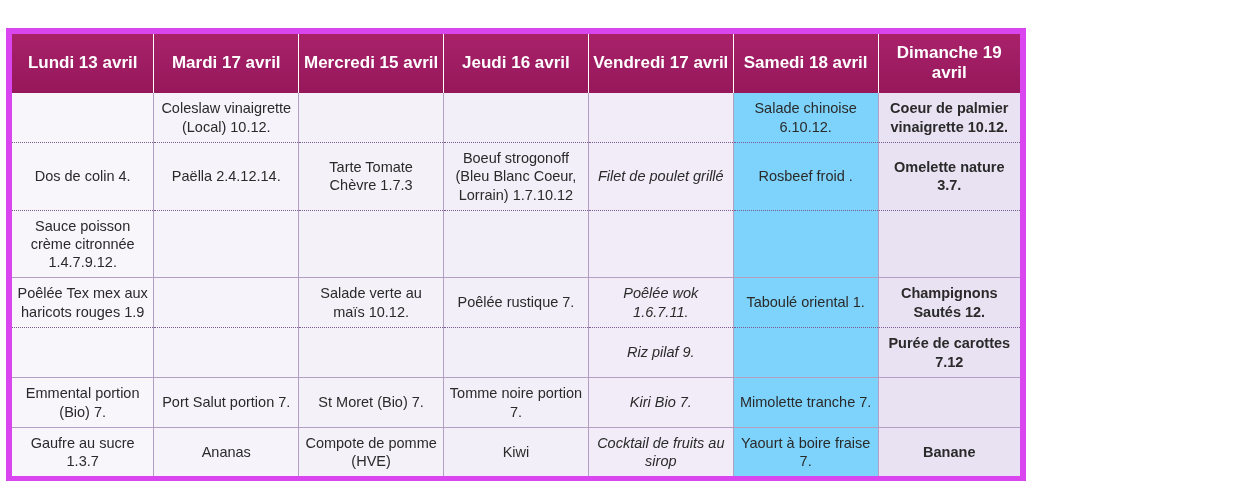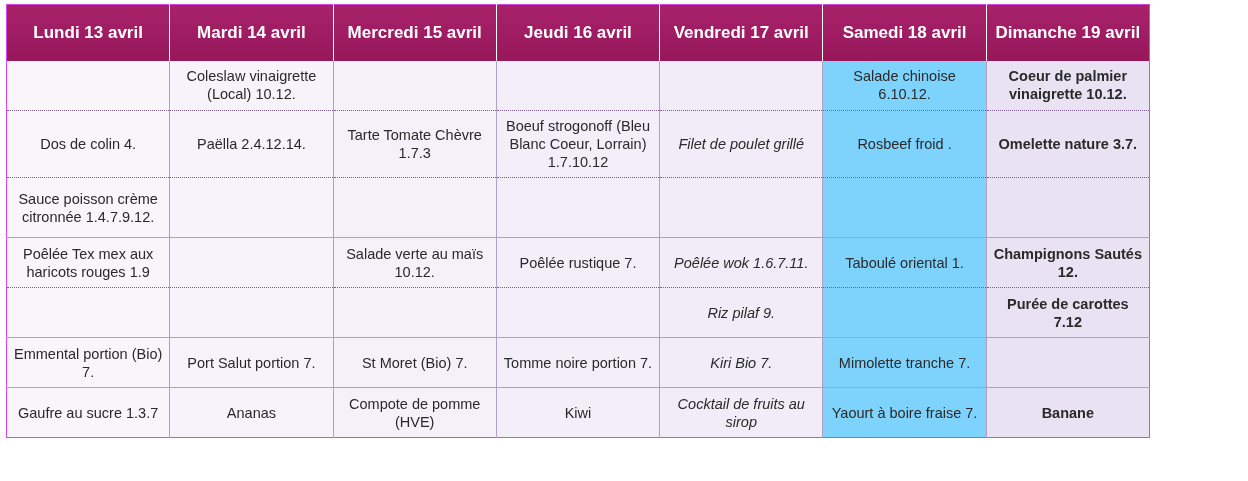--- a/index.html
+++ b/index.html
@@ -15,22 +15,23 @@
     overflow: hidden;
   }
   .menu-wrap {
     width: 1248px;
     height: 481px;
     padding: 4px 6px 6px 6px;
   }
   table.menu-table {
     border-collapse: collapse;
     table-layout: fixed;
-    width: 1144px;
-    border: 1px solid #d946ef;
+    width: 1020px;
+    border: 6px solid #d946ef;
+    margin-top: 24px;
   }
   table.menu-table col { width: 14.2857%; }
 
   thead th {
     background: #9e1f63;
     background: linear-gradient(180deg, #a8226a 0%, #96175a 100%);
     color: #ffffff;
     font-size: 17px;
     font-weight: bold;
     text-align: center;
@@ -79,21 +80,21 @@
         <col>
         <col>
         <col>
         <col>
         <col>
         <col>
     </colgroup>
     <thead>
       <tr>
         <th>Lundi 13 avril</th>
-        <th>Mardi 14 avril</th>
+        <th>Mardi 17 avril</th>
         <th>Mercredi 15 avril</th>
         <th>Jeudi 16 avril</th>
         <th>Vendredi 17 avril</th>
         <th>Samedi 18 avril</th>
         <th>Dimanche 19 avril</th>
       </tr>
     </thead>
     <tbody>
       <tr class="dotted-bottom r-h50">
         <td></td>

